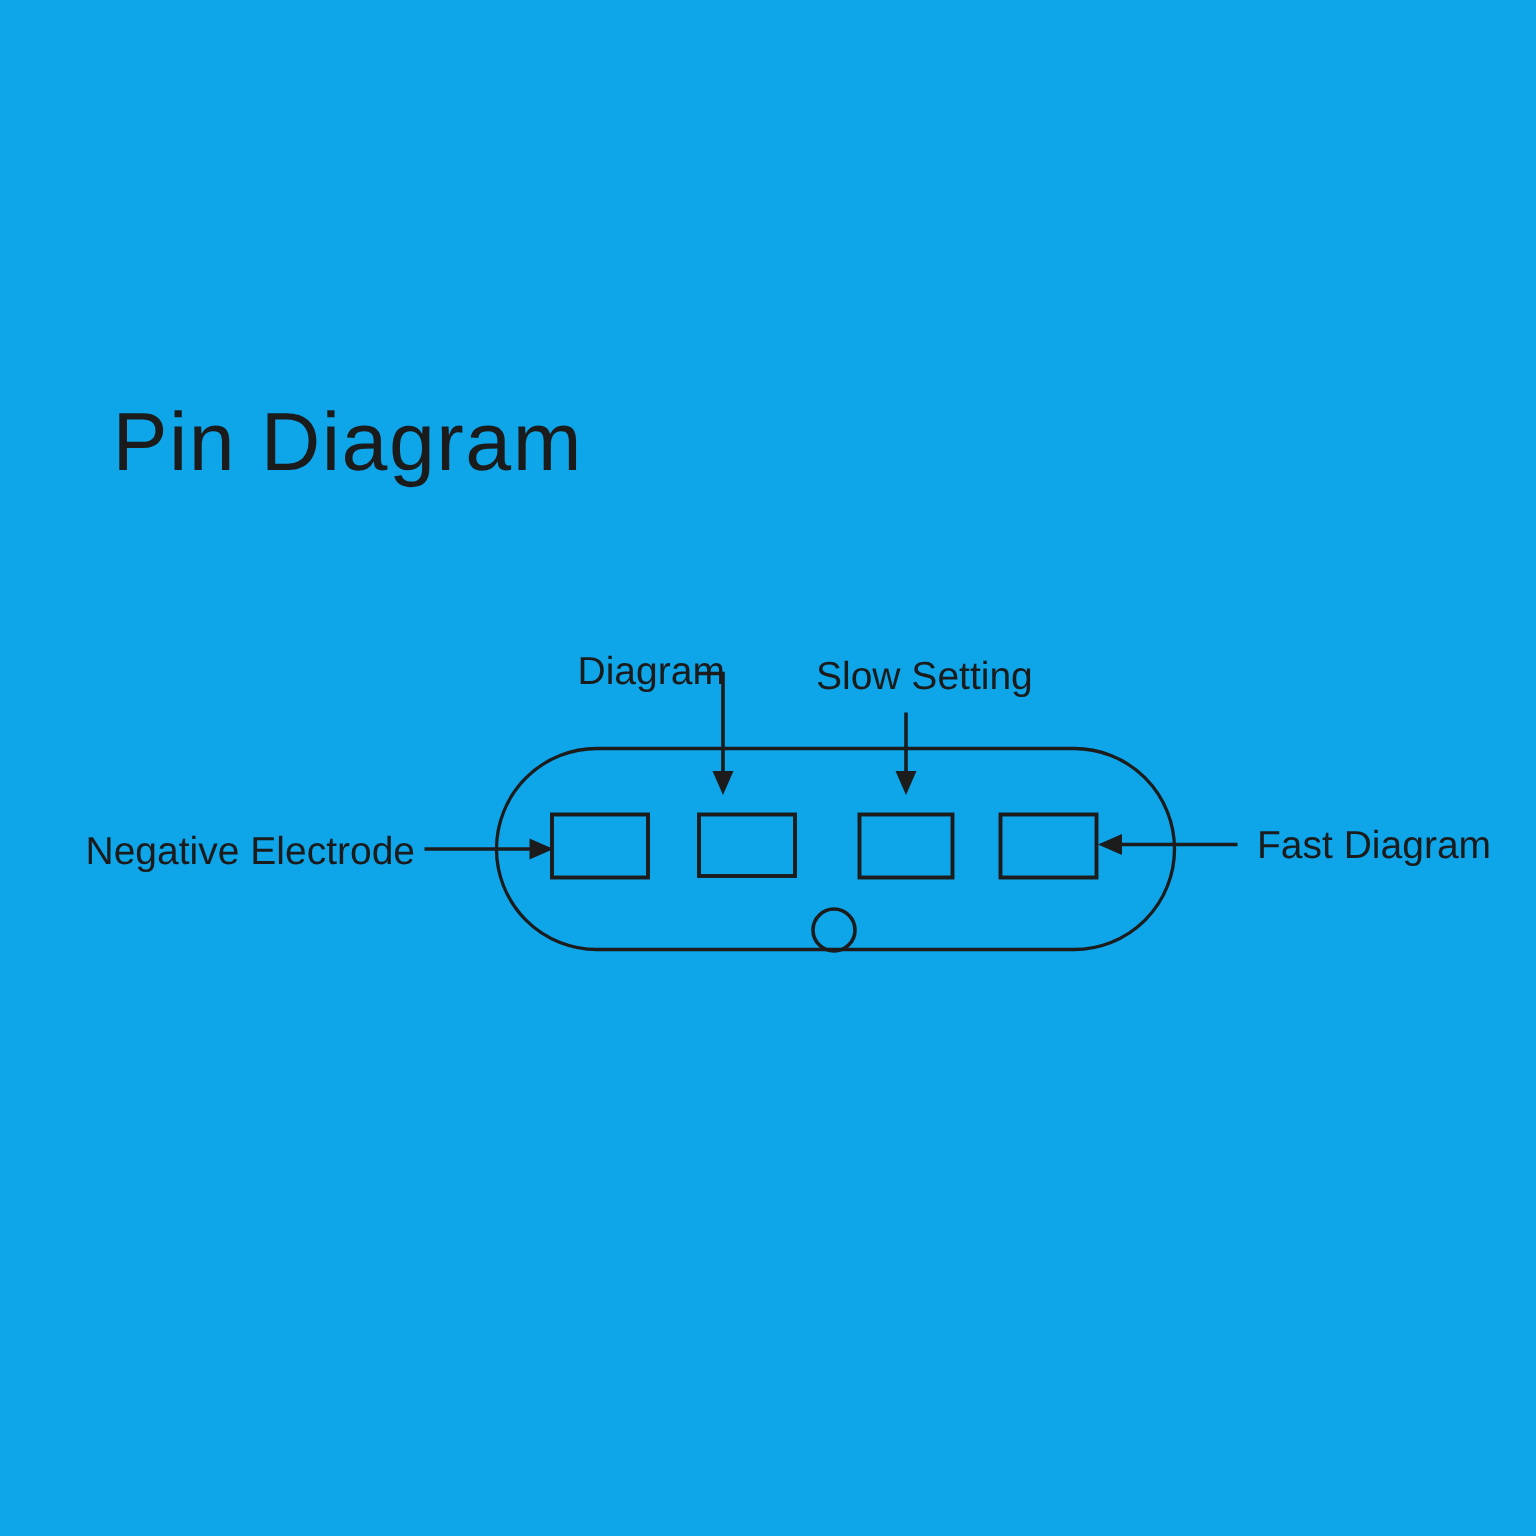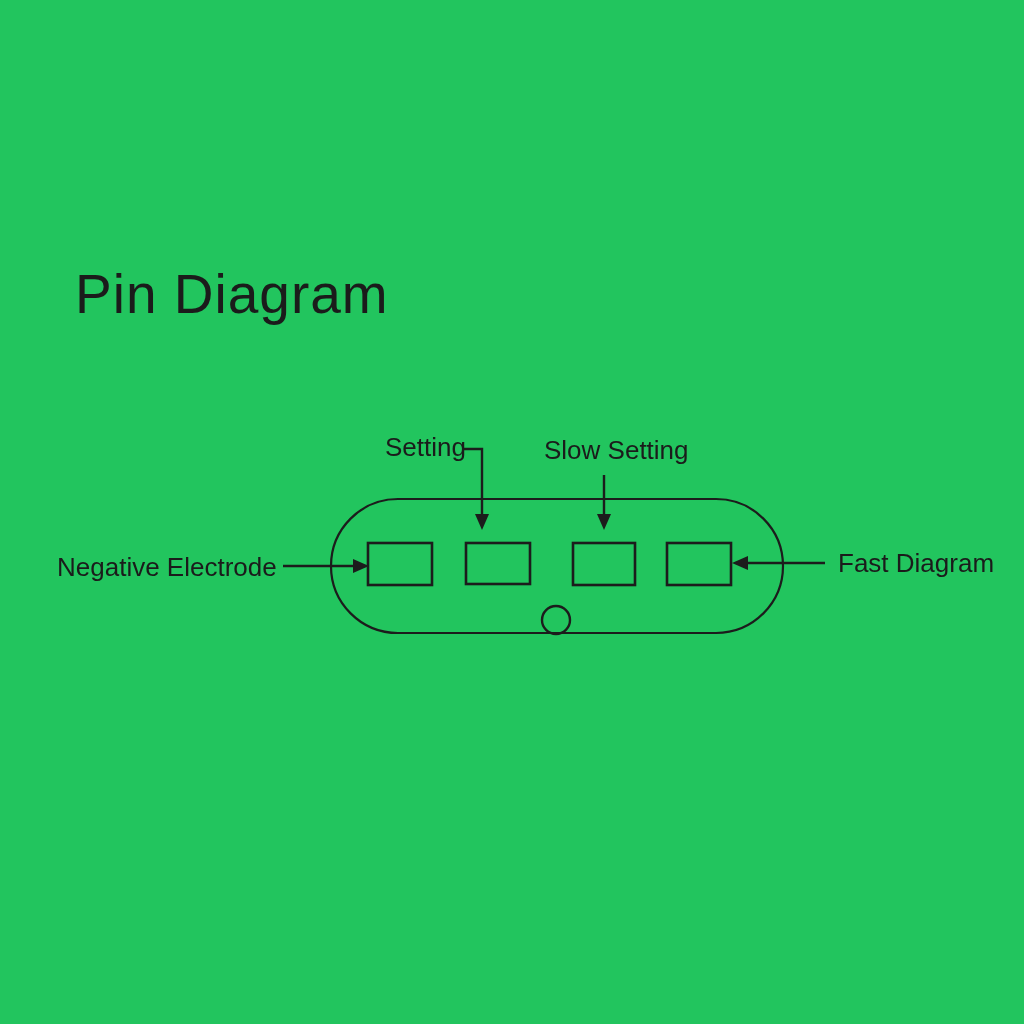--- a/index.html
+++ b/index.html
@@ -4,21 +4,21 @@
 <style>
   html, body {
     margin: 0;
     padding: 0;
     background: #ffffff;
   }
   .canvas {
     position: relative;
     width: 1024px;
     height: 1024px;
-    background: #22c55e;
+    background: #0ea5e9;
     overflow: hidden;
     font-family: "Liberation Sans", sans-serif;
     color: #1b1b1b;
   }
   .title {
     position: absolute;
     left: 75px;
     top: 262px;
     margin: 0;
     font-size: 55px;
@@ -70,21 +70,21 @@
     <line x1="604" y1="475" x2="604" y2="516" stroke-width="2.4"></line>
     <polygon points="604,530 597,514 611,514" fill="#1c1c1c" stroke="none"></polygon>
 
     <line x1="283" y1="566" x2="356" y2="566" stroke-width="2.4"></line>
     <polygon points="369,566 353,559 353,573" fill="#1c1c1c" stroke="none"></polygon>
 
     <line x1="825" y1="563" x2="745" y2="563" stroke-width="2.4"></line>
     <polygon points="732,563 748,556 748,570" fill="#1c1c1c" stroke="none"></polygon>
   </svg>
 
-  <div class="callout-label lbl-return">Setting</div>
+  <div class="callout-label lbl-return">Diagram</div>
 
   <div class="callout-label lbl-negative">Negative Electrode</div>
 
   <div class="callout-label lbl-slow">Slow Setting</div>
 
   <div class="callout-label lbl-fast">Fast Diagram</div>
 
 </div>
 
 </body></html>

